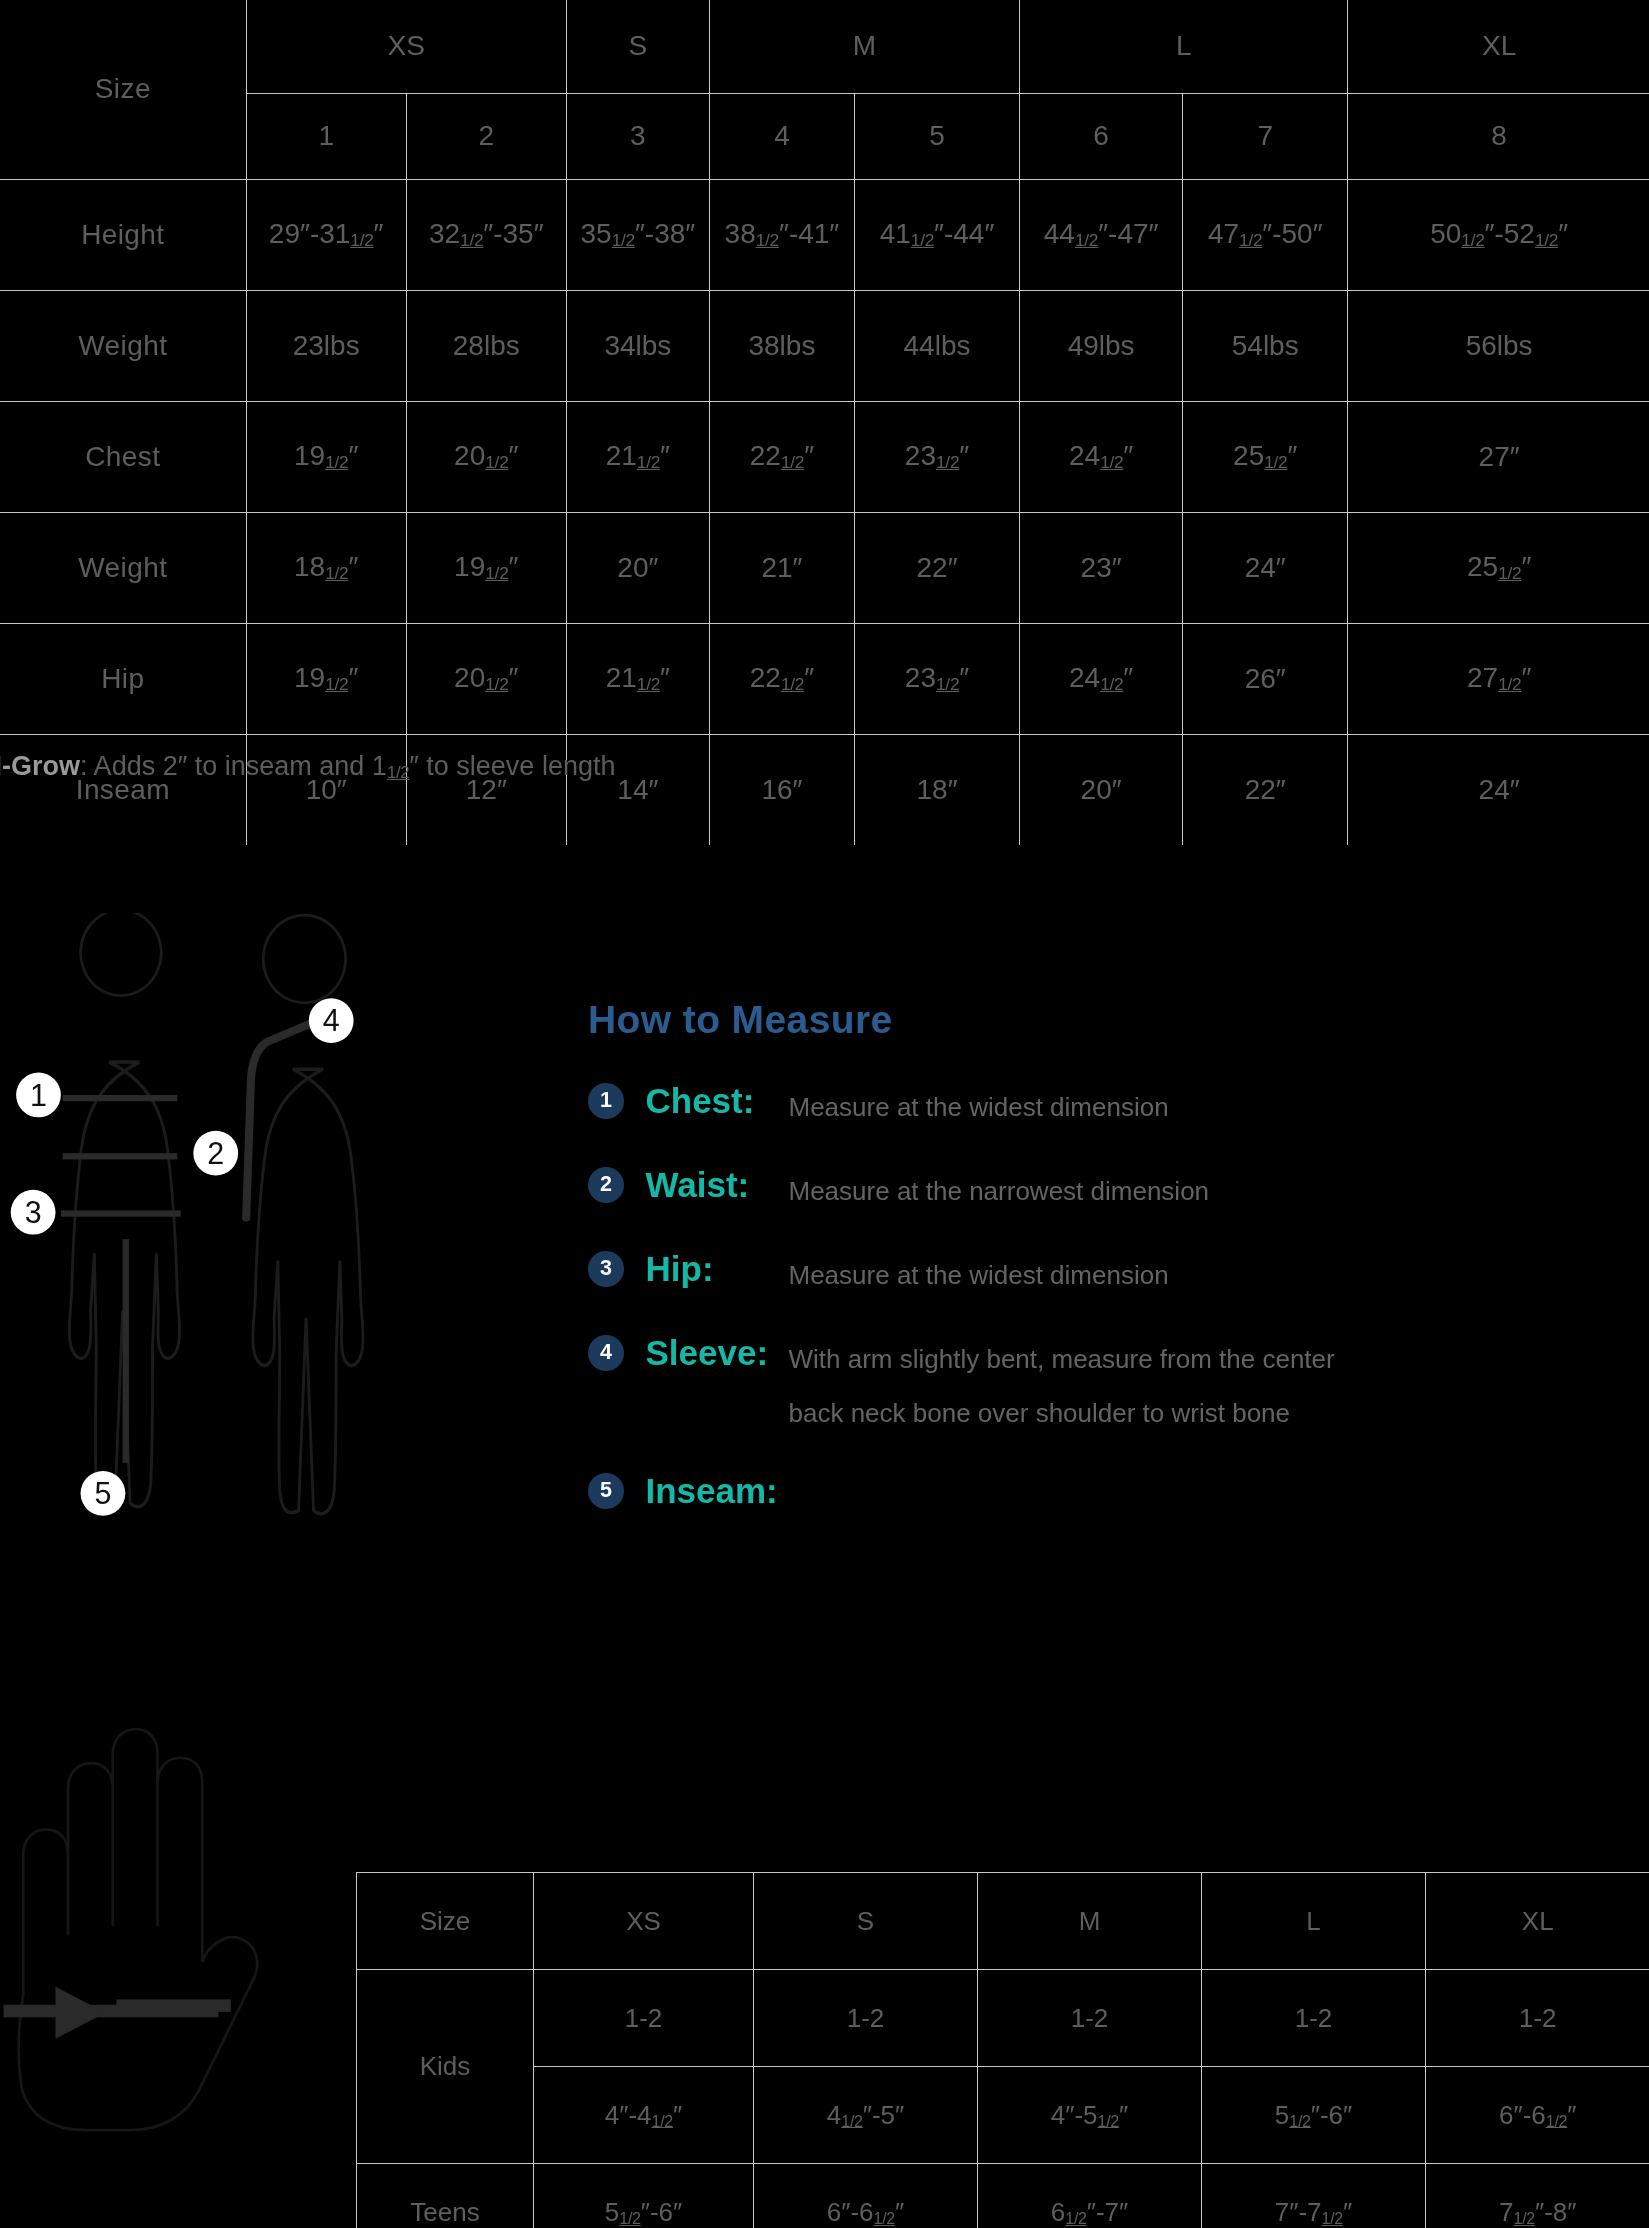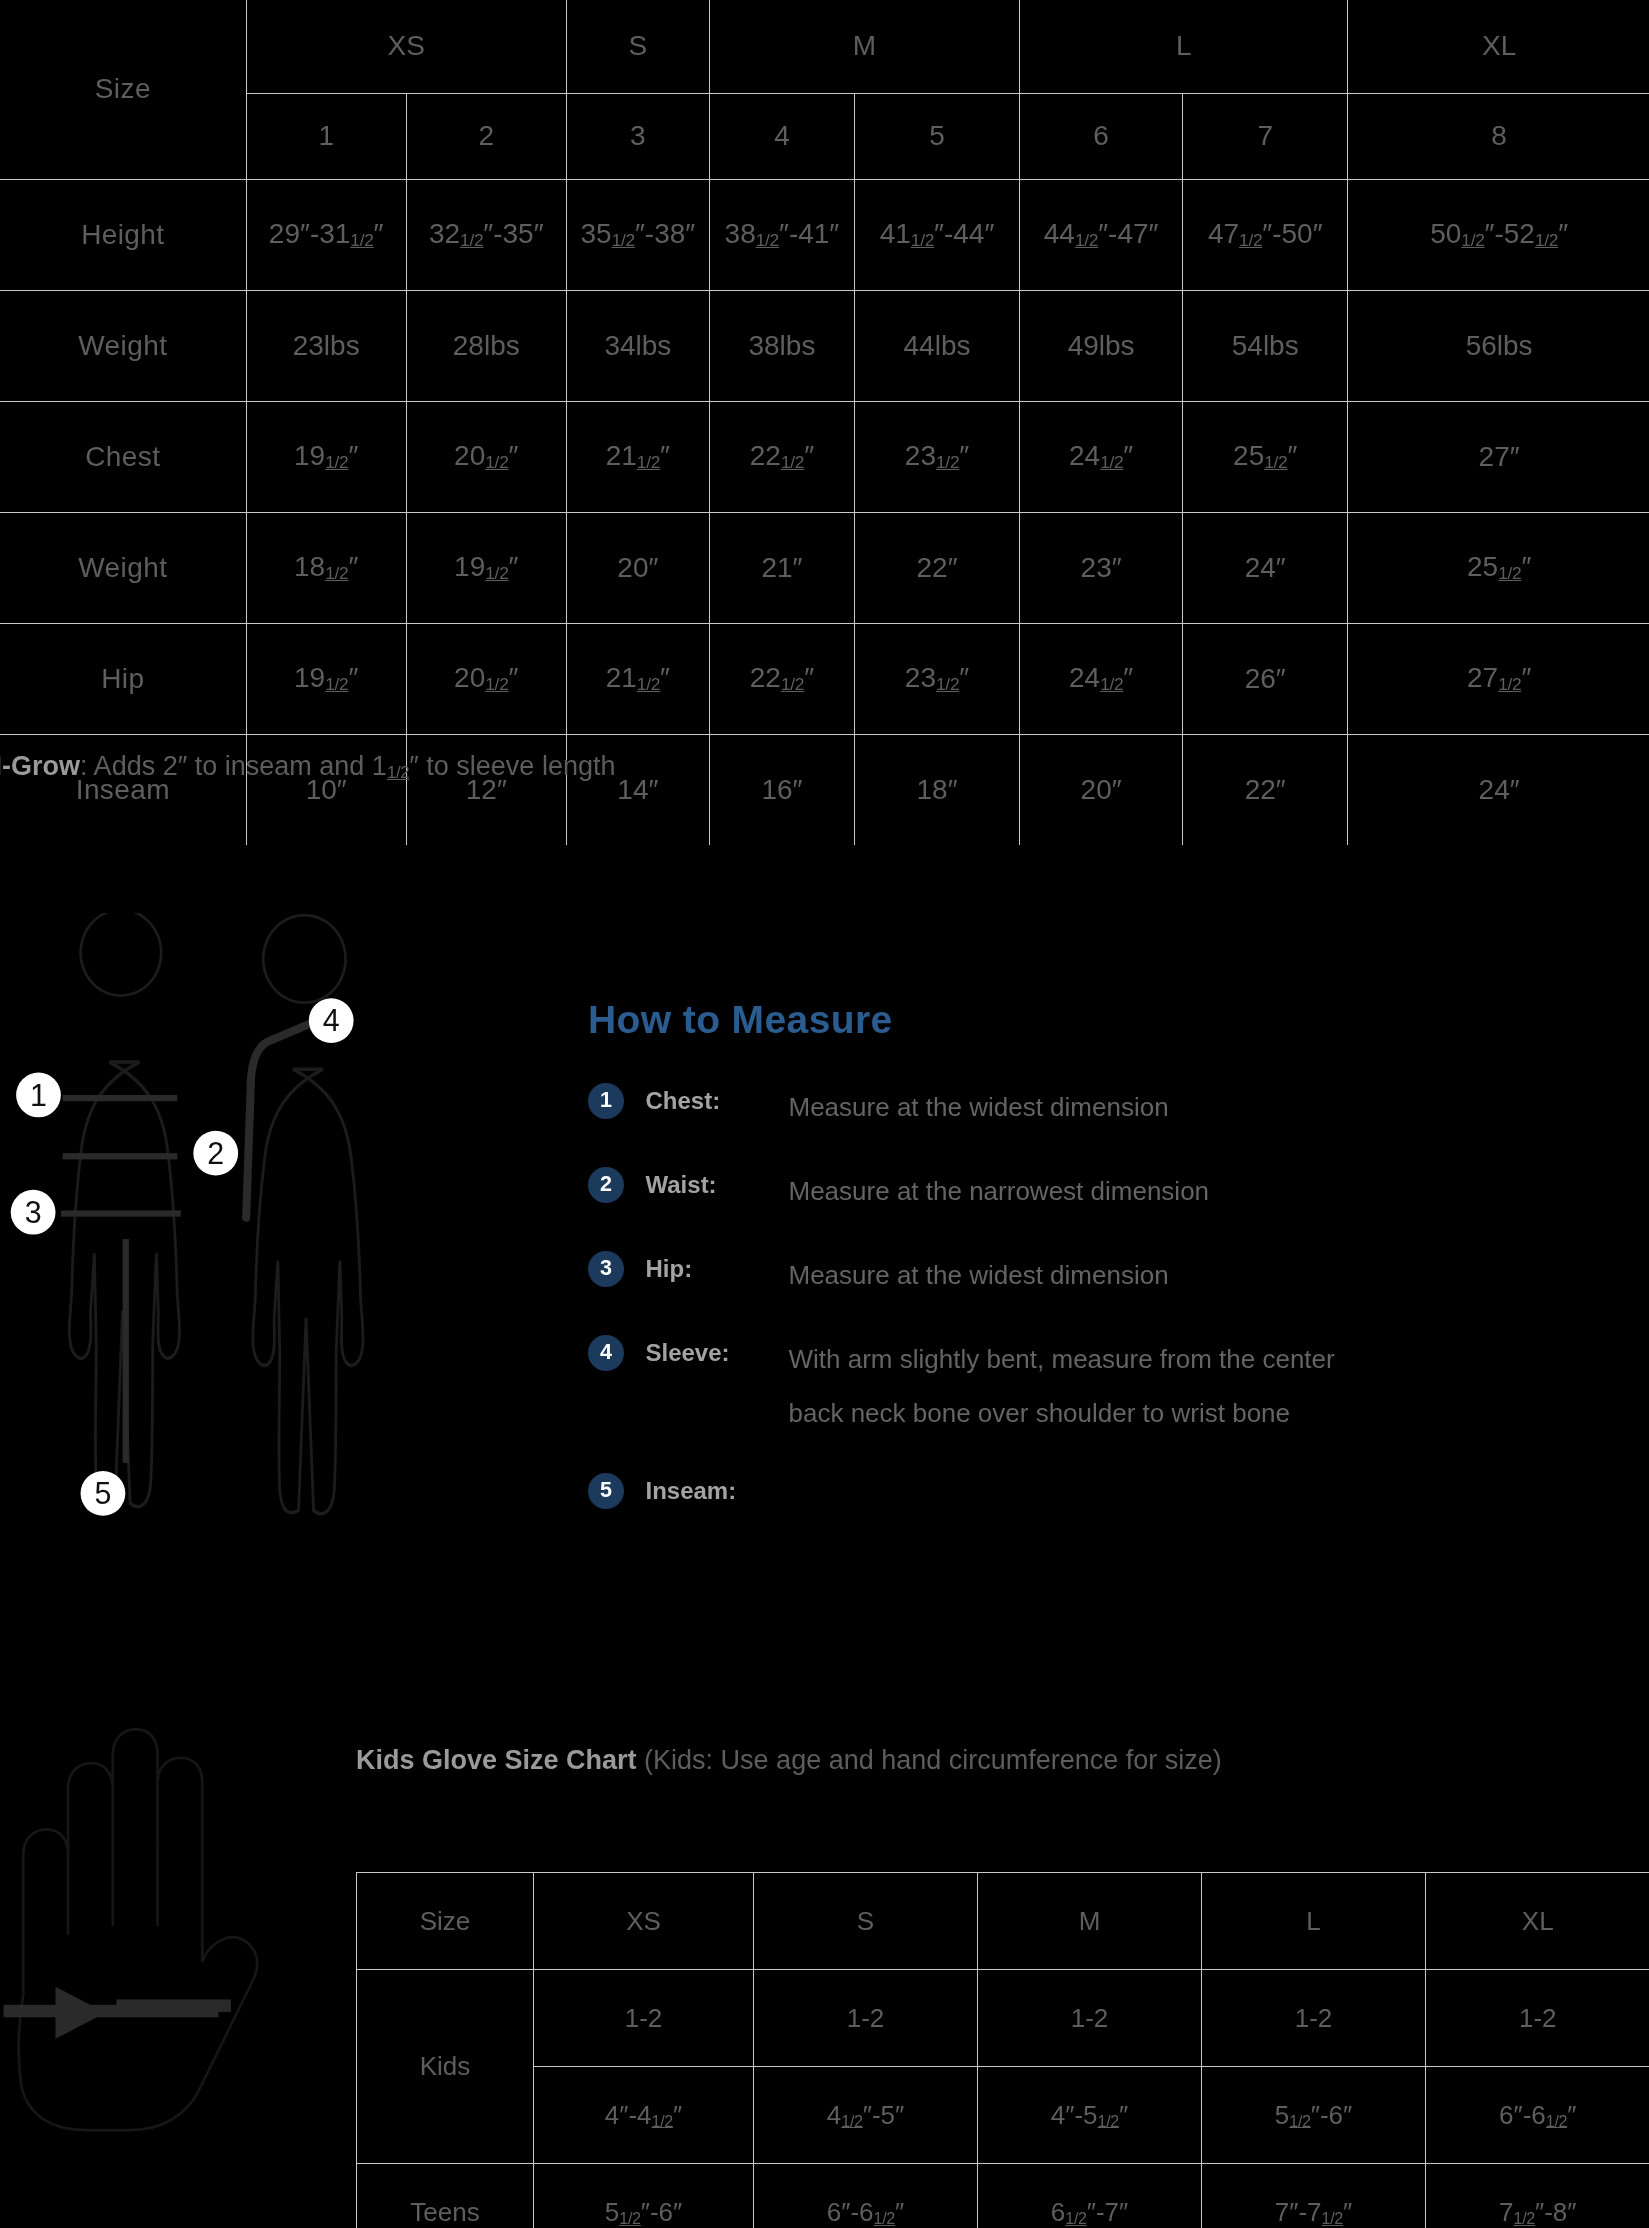--- a/index.html
+++ b/index.html
@@ -100,22 +100,22 @@
     font-weight: bold;
     display: flex;
     align-items: center;
     justify-content: center;
     margin-top: 2.7px;
   }
   .mlabel {
     flex: 0 0 143px;
     margin-left: 21.5px;
     font-weight: bold;
-    color: #a3a3a3;
-    font-size: 24px;
+    color: #14b8a6;
+    font-size: 35px;
     line-height: 41px;
   }
   .mdesc {
     flex: 1;
     color: #646464;
     font-size: 26px;
     line-height: 54px;
   }
   .mdesc .l2 { display: block; }
 
@@ -366,23 +366,20 @@
           <div class="mdesc"><span class="l1">With arm slightly bent, measure from the center</span><span class="l2">back neck bone over shoulder to wrist bone</span></div>
         </div>
         <div class="mrow">
           <div class="badge">5</div>
           <div class="mlabel">Inseam:</div>
         </div>
       </div>
   </div>
 
   <div class="glove-head">
-    <div class="t1">
-      <b>Kids Glove Size Chart</b><span> (Kids: Use age and hand circumference for size)</span>
-    </div>
   </div>
 
   <div style="position:absolute;left:0px;top:1702px;">
     <svg width="358" height="448" viewBox="0 0 400 500">
       <path d="M 24 430
                C 18 390, 22 350, 26 326
                L 26 170
                C 26 152, 38 142, 52 142
                C 66 142, 76 152, 76 170
                L 76 260

